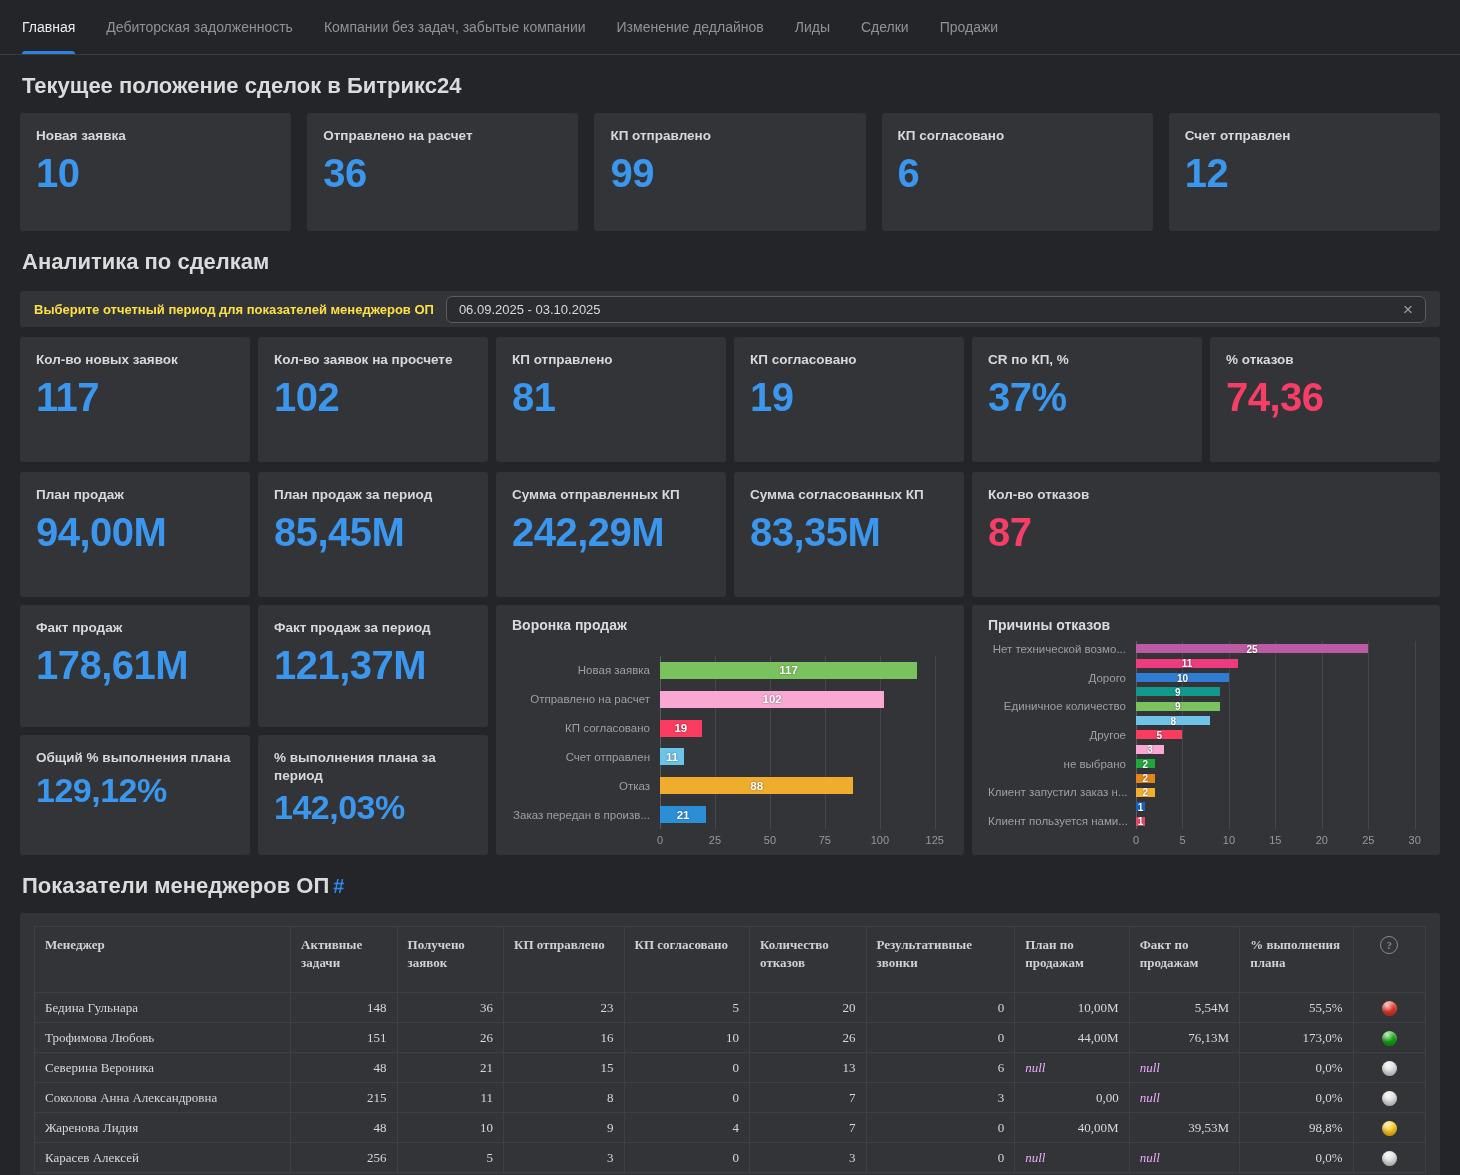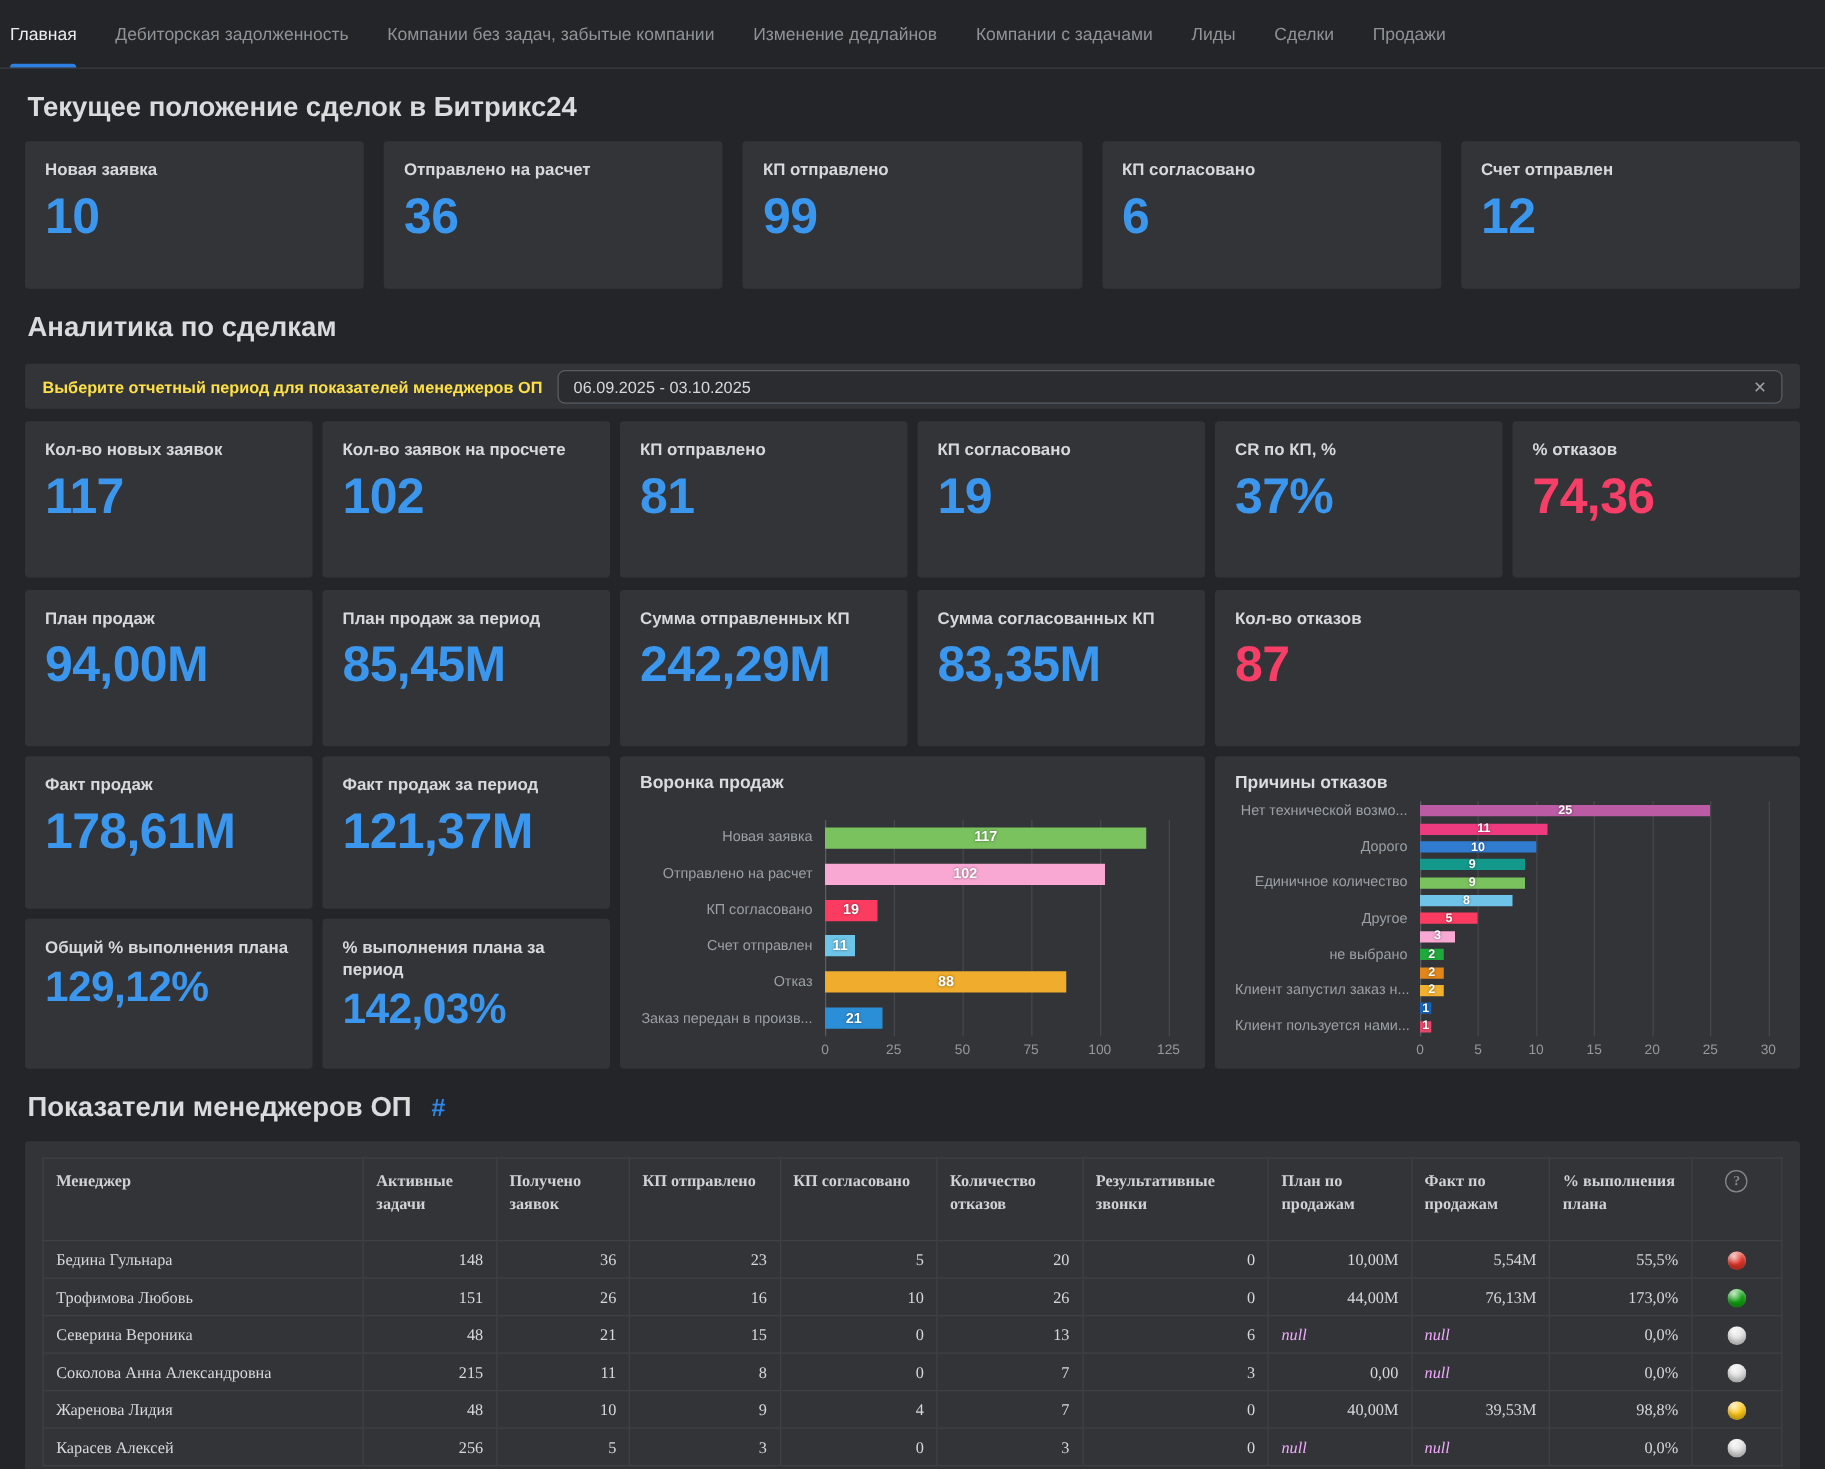--- a/index.html
+++ b/index.html
@@ -1,30 +1,30 @@
 <!DOCTYPE html>
 <html><head>
 <meta charset="utf-8">
 <style>
   * { margin:0; padding:0; box-sizing:border-box; }
   html,body { width:1460px; height:1175px; overflow:hidden; background:#242529;
     font-family:"Liberation Sans", sans-serif; }
 
   
-  .tabbar { display:flex; align-items:stretch; height:55px; padding:0 8px;
+  .tabbar { display:flex; align-items:stretch; height:55px; padding:0 22px;
     border-bottom:1px solid #3a3c41; gap:31px; }
   .tab { position:relative; display:flex; align-items:center; font-size:14px;
     color:#8f9398; cursor:pointer; white-space:nowrap; }
   .tab.active { color:#ecedee; }
   .tab.active::after { content:""; position:absolute; left:0; right:0; bottom:0;
     height:3px; background:#2e7fe0; border-radius:3px 3px 0 0; }
 
   
   .sec-title { margin:18px 22px 0; font-size:22px; font-weight:700; color:#d9dbdd; }
-  .sec-title-row { display:flex; align-items:baseline; gap:16px; }
+  .sec-title-row { display:flex; align-items:baseline; gap:4px; }
   .hash-link { color:#2e87eb; font-size:20px; font-weight:700; cursor:pointer; }
 
   
   .cards5 { display:grid; grid-template-columns:repeat(5,1fr); gap:16px; margin:14px 20px 0; }
   .cards5 .card { height:118px; }
   .card { background:#323438; border-radius:3px; padding:14px 16px; overflow:hidden; }
   .card .klabel { font-size:13.5px; font-weight:700; color:#d6d8da; line-height:1.3; }
   .card .kvalue { margin-top:6px; font-size:40px; font-weight:700; color:#3b96ed; letter-spacing:-0.5px; }
   .card .kvalue.pink { color:#f63e66; }
   .card.sm .kvalue { font-size:34px; margin-top:4px; }
@@ -91,21 +91,20 @@
     box-shadow: inset 0 -3px 4px rgba(0,0,0,.28), inset 0 2px 3px rgba(255,255,255,.45); }
 </style>
 </head>
 <body>
 
 <div class="tabbar">
     <div class="tab active">Главная</div>
     <div class="tab">Дебиторская задолженность</div>
     <div class="tab">Компании без задач, забытые компании</div>
     <div class="tab">Изменение дедлайнов</div>
-    <div class="tab">Компании с задачами</div>
     <div class="tab">Лиды</div>
     <div class="tab">Сделки</div>
     <div class="tab">Продажи</div>
   </div>
 
 <div class="sec-title">Текущее положение сделок в Битрикс24</div>
 <div class="cards5" id="current-cards">
     <div class="card">
       <div class="klabel">Новая заявка</div>
       <div class="kvalue">10</div>

